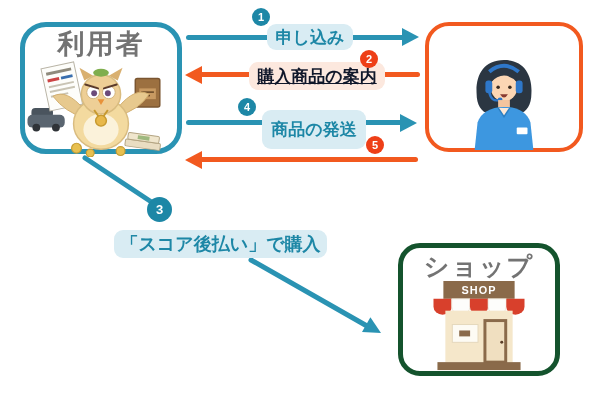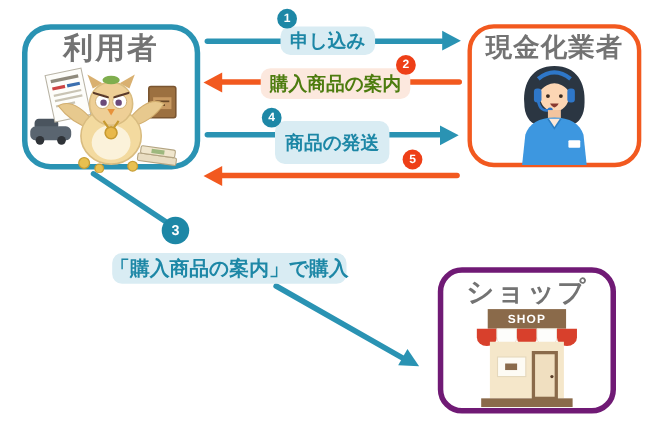--- a/index.html
+++ b/index.html
@@ -6,41 +6,41 @@
   .canvas {
     position:relative; width:600px; height:400px; background:#ffffff;
     font-family:"Liberation Sans","DejaVu Sans",sans-serif; overflow:hidden;
   }
   .overlay { position:absolute; left:0; top:0; width:600px; height:400px; z-index:1; pointer-events:none; }
 
   
   .actor-box { position:absolute; background:#fff; box-sizing:border-box; z-index:4; }
   #box-user { left:20px; top:22px; width:162px; height:132px; border:5px solid #2a93b3; border-radius:26px; }
   #box-cash { left:425px; top:22px; width:158px; height:130px; border:4px solid #f2591f; border-radius:24px; }
-  #box-shop { left:398px; top:243px; width:162px; height:133px; border:5px solid #701a75; border-radius:22px; }
+  #box-shop { left:398px; top:243px; width:162px; height:133px; border:5px solid #14532d; border-radius:22px; }
   .actor-title { text-align:center; font-weight:bold; color:#737373; line-height:1.1; }
   #box-user  .actor-title { font-size:27px; margin-top:3px; letter-spacing:2px; }
   #box-cash  .actor-title { font-size:24px; margin-top:5px; letter-spacing:1px; }
   #box-shop  .actor-title { font-size:25px; margin-top:5px; letter-spacing:2px; }
   .illus { position:absolute; }
 
   
   .hline { position:absolute; height:5px; border-radius:3px; z-index:1; }
   .hline.teal { background:#2a93b3; }
   .hline.orange { background:#f2591f; }
   .head { position:absolute; width:0; height:0; z-index:1;
           border-top:9px solid transparent; border-bottom:9px solid transparent; }
   .head-r { border-left:17px solid #2a93b3; }
   .head-l { border-right:17px solid #f2591f; }
 
   
   .pill { position:absolute; z-index:2; border-radius:9px; display:flex; align-items:center;
-          justify-content:center; font-weight:bold; font-size:17px; white-space:nowrap; }
+          justify-content:center; font-weight:bold; font-size:17px; white-space:nowrap;margin-left:12px; }
   .pill.blue { background:#d9ecf3; color:#1d87a6; }
-  .pill.pink { background:#fce8de; color:#4d7c0f; }
+  .pill.pink { background:#fce8de; color:#0f172a;text-decoration:underline; }
   .pill.big { font-size:18px; }
 
   
   .badge { position:absolute; z-index:3; border-radius:50%; color:#fff; font-weight:bold;
            display:flex; align-items:center; justify-content:center; }
   .badge.teal { background:#1d87a6; }
   .badge.orange { background:#ee3f17; }
   .b18 { width:18px; height:18px; font-size:11px; }
   .b25 { width:25px; height:25px; font-size:13px; }
 </style>
@@ -67,21 +67,21 @@
 
   <div class="hline teal" style="left:186px;top:120px;width:216px;"></div>
   <div class="head head-r" style="left:400px;top:114px;"></div>
   <div class="pill blue" style="left:250px;top:110px;width:104px;height:39px;">商品の発送</div>
   <div class="badge teal b18" style="left:238px;top:98px;">4</div>
 
   <div class="hline orange" style="left:198px;top:157px;width:220px;"></div>
   <div class="head head-l" style="left:185px;top:151px;"></div>
   <div class="badge orange b18" style="left:366px;top:136px;">5</div>
 
-  <div class="pill blue big" style="left:102px;top:230px;width:213px;height:28px;">「購入商品の案内」で購入</div>
+  <div class="pill blue big" style="left:102px;top:230px;width:213px;height:28px;">「スコア後払い」で購入</div>
   <div class="badge teal b25" style="left:147px;top:197px;">3</div>
 
   <div class="actor-box" id="box-user">
     <div class="actor-title">利用者</div>
     <svg class="illus" style="left:0px;top:32px;width:152px;height:98px;" viewBox="0 0 154 100">
 
       <rect x="6" y="50" width="22" height="10" rx="4" fill="#4a545e"></rect>
       <rect x="2" y="57" width="38" height="13" rx="5" fill="#5a6570"></rect>
       <circle cx="11" cy="70" r="4" fill="#2f3338"></circle>
       <circle cx="31" cy="70" r="4" fill="#2f3338"></circle>
@@ -128,21 +128,20 @@
         <rect x="114" y="78.5" width="12" height="4" fill="#9eb87e"></rect>
       </g>
 
       <circle cx="52" cy="91" r="5" fill="#e8c050" stroke="#c79e35" stroke-width="1.2"></circle>
       <circle cx="66" cy="96" r="4" fill="#e8c050" stroke="#c79e35" stroke-width="1.2"></circle>
       <circle cx="97" cy="94" r="4.5" fill="#e8c050" stroke="#c79e35" stroke-width="1.2"></circle>
     </svg>
   </div>
 
   <div class="actor-box" id="box-cash">
-    <div class="actor-title">現金化業者</div>
     <svg class="illus" style="left:16px;top:30px;width:118px;height:94px;" viewBox="0 0 118 96">
 
       <path d="M59,4 C38,4 30,20 31,38 C31,50 36,57 43,59 L75,59 C82,57 87,50 87,38 C88,20 80,4 59,4 Z" fill="#2b3642"></path>
 
       <ellipse cx="59" cy="32" rx="13.5" ry="14.5" fill="#fcd6b4"></ellipse>
       <path d="M45.5,27 Q46.5,14 59,13 Q71.5,14 72.5,27 Q66,20 59,20 Q52,20 45.5,27 Z" fill="#2b3642"></path>
       <circle cx="53" cy="32" r="1.8" fill="#3a2a20"></circle>
       <circle cx="65" cy="32" r="1.8" fill="#3a2a20"></circle>
       <path d="M55,39 Q59,46 63,39 Z" fill="#8a3a30"></path>
 

